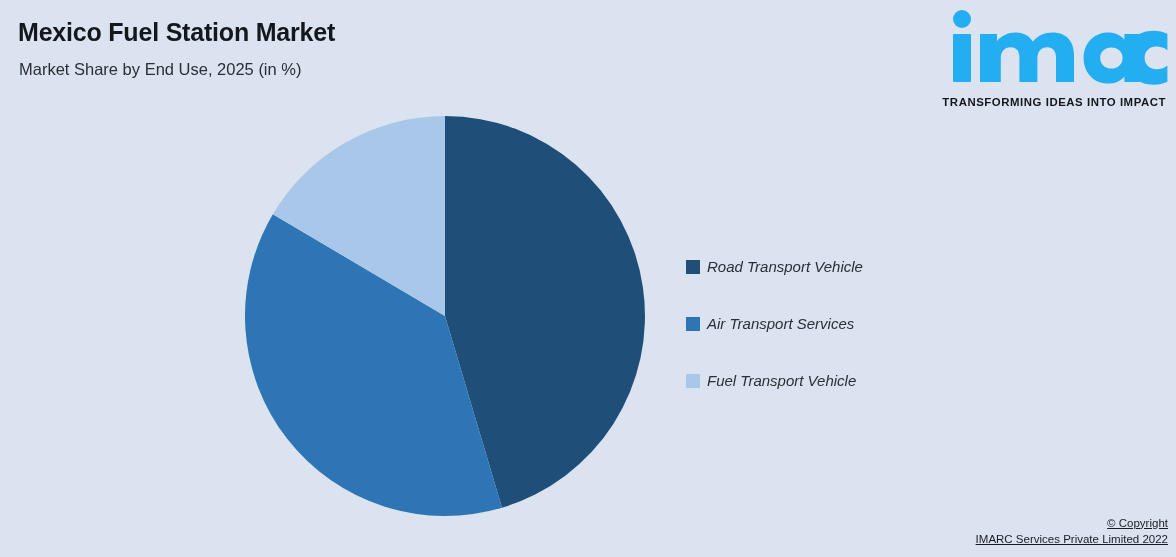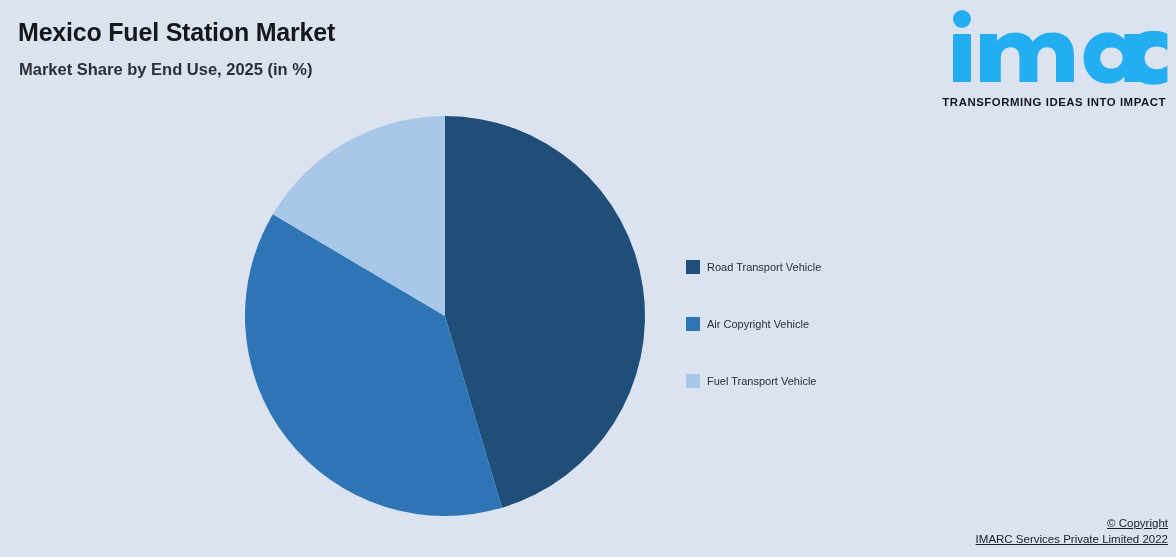--- a/index.html
+++ b/index.html
@@ -31,21 +31,21 @@
     font-weight: bold;
     color: #14171c;
     letter-spacing: -0.2px;
     white-space: nowrap;
   }
   .subtitle {
     position: absolute;
     left: 19px;
     top: 60px;
     font-size: 16.5px;
-    font-weight: bold;
+    font-weight: normal;
     color: #2b2f36;
     white-space: nowrap;
   }
   
   .logo-wrap {
     position: absolute;
     right: 8px;
     top: 8px;
     width: 240px;
     height: 100px;
@@ -89,23 +89,24 @@
     align-items: center;
     height: 57px;
   }
   .legend-swatch {
     width: 14px;
     height: 14px;
     flex: 0 0 auto;
     margin-right: 7px;
   }
   .legend-label {
-    font-size: 11px;
+    font-size: 15px;
     color: #2b2f36;
     white-space: nowrap;
+    font-style: italic;
   }
   
   .footer {
     position: absolute;
     right: 8px;
     bottom: 9px;
     text-align: right;
     font-size: 11.5px;
     color: #1a1d22;
     line-height: 1.45;
@@ -144,21 +145,21 @@
     </svg>
   </div>
 
   <div class="legend">
     <div class="legend-item">
       <span class="legend-swatch" style="background: rgb(31, 78, 121);"></span>
       <span class="legend-label">Road Transport Vehicle</span>
     </div>
     <div class="legend-item">
       <span class="legend-swatch" style="background: rgb(46, 117, 182);"></span>
-      <span class="legend-label">Air Copyright Vehicle</span>
+      <span class="legend-label">Air Transport Services</span>
     </div>
     <div class="legend-item">
       <span class="legend-swatch" style="background: rgb(169, 199, 232);"></span>
       <span class="legend-label">Fuel Transport Vehicle</span>
     </div>
   </div>
 
   <div class="footer">
     <div>© Copyright</div>
     <div>IMARC Services Private Limited 2022</div>

